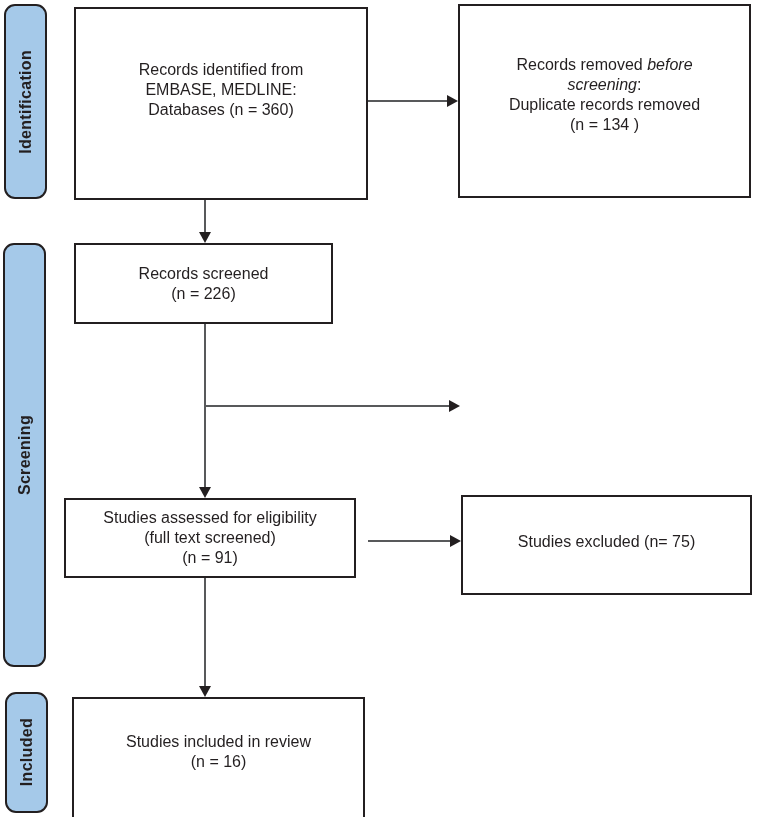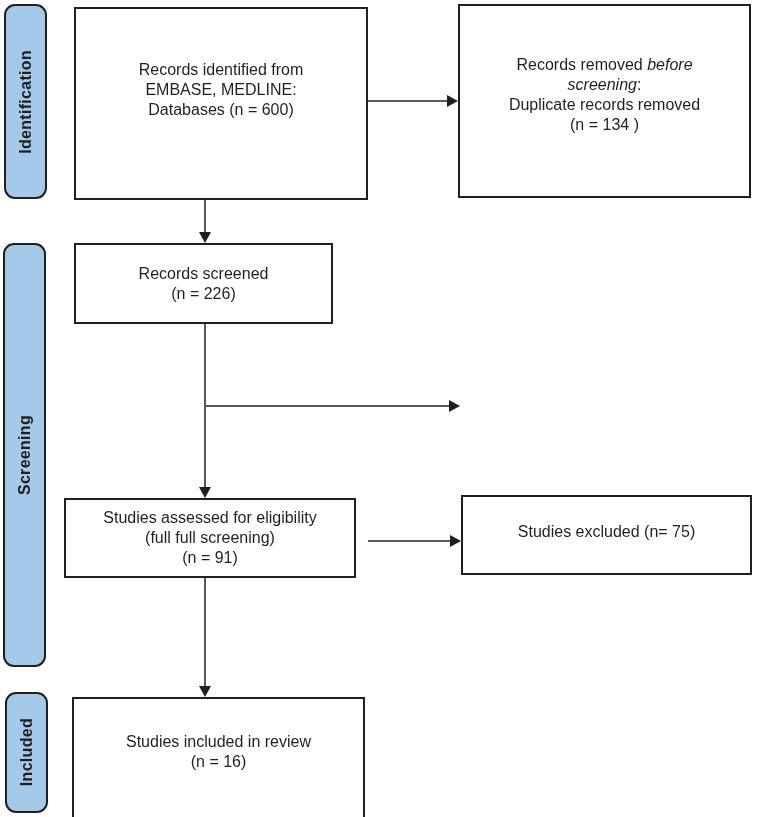--- a/index.html
+++ b/index.html
@@ -83,43 +83,43 @@
   <div class="stage-label" style="left:3px; top:243px; width:43px; height:424px;">
     <span class="vtext">Screening</span>
   </div>
   <div class="stage-label" style="left:5px; top:692px; width:43px; height:121px;">
     <span class="vtext">Included</span>
   </div>
 
   <div class="flow-box" style="left:74px; top:7px; width:294px; height:193px; padding-bottom:28px;">
     <div>Records identified from</div>
     <div>EMBASE, MEDLINE:</div>
-    <div>Databases (n = 600)</div>
+    <div>Databases (n = 360)</div>
   </div>
 
   <div class="flow-box" style="left:458px; top:4px; width:293px; height:194px; padding-bottom:12px;">
     <div><span>Records removed </span><span class="em">before</span></div>
     <div><span class="em">screening</span><span>:</span></div>
     <div>Duplicate records removed</div>
     <div>(n = 134 )</div>
   </div>
 
   <div class="flow-box" style="left:74px; top:243px; width:259px; height:81px;">
     <div>Records screened</div>
     <div>(n = 226)</div>
   </div>
 
 
   <div class="flow-box" style="left:64px; top:498px; width:292px; height:80px;">
     <div>Studies assessed for eligibility</div>
-    <div>(full full screening)</div>
+    <div>(full text screened)</div>
     <div>(n = 91)</div>
   </div>
 
-  <div class="flow-box" style="left:461px; top:495px; width:291px; height:80px; padding-bottom:7px;">
+  <div class="flow-box" style="left:461px; top:495px; width:291px; height:100px; padding-bottom:7px;">
     <div>Studies excluded (n= 75)</div>
   </div>
 
   <div class="flow-box" style="left:72px; top:697px; width:293px; height:126px; padding-bottom:16px;">
     <div>Studies included in review</div>
     <div>(n = 16)</div>
   </div>
 
   <div class="hline" style="left:368px; top:100px; width:80px;"></div>
   <div class="ah-right" style="left:447px; top:95px;"></div>

